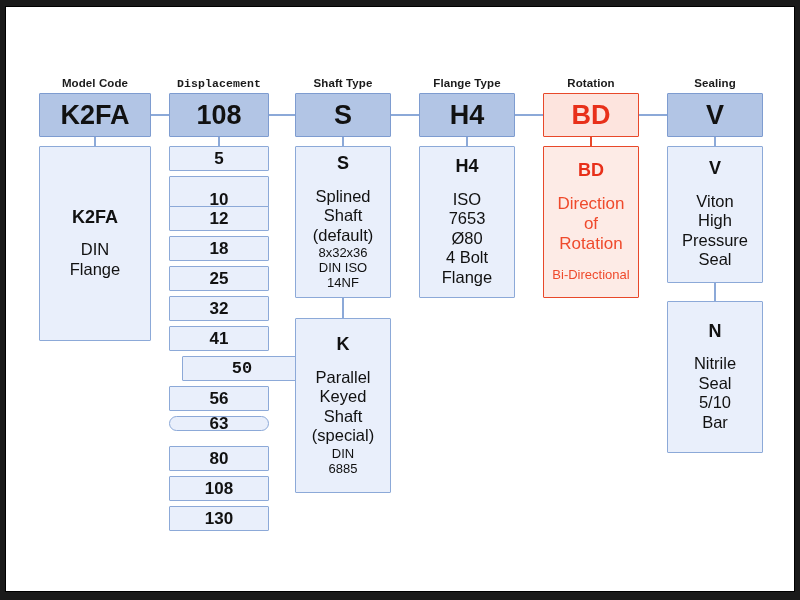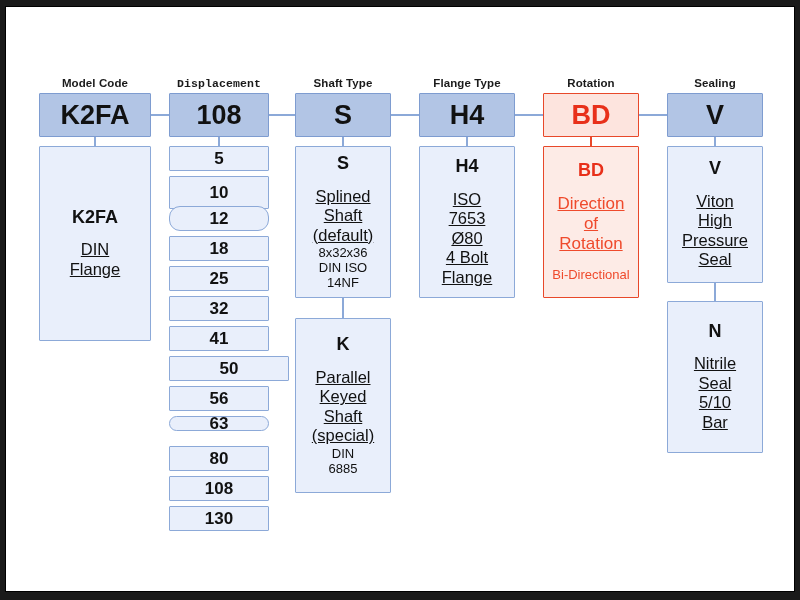--- a/index.html
+++ b/index.html
@@ -65,21 +65,20 @@
     font-weight:bold;
     color:#111;
     line-height:1.1;
   }
   .red-detail .code{color:#e8301a;}
   .desc{
     font-size:16.5px;
     color:#111;
     line-height:1.18;
     margin-top:13px;
-    text-decoration:underline;
   }
   .red-detail .desc{color:#ef4a2c;font-size:17px;}
   .sub{
     font-size:13px;
     color:#111;
     line-height:1.16;
     margin-top:0px;
   }
   .red-detail .sub{color:#ef4a2c;font-size:13px;margin-top:13px;}
   .num{
@@ -124,39 +123,39 @@
     <span class="hdr-code">108</span>
   </div>
 
   <div class="lnk lnk-v" style="left:212.2px;top:130px;height:9px;"></div>
   <div class="lnk lnk-h" style="left:263px;top:107.2px;width:26px;"></div>
 
   <div id="displacement-list">
       <div class="box" style="left: 163px; top: 139px; width: 100px; height: 25px;">
         <span class="num">5</span>
       </div>
-      <div class="box" style="left: 163px; top: 169px; width: 100px; height: 33px;">
+      <div class="box" style="left: 163px; top: 169px; width: 100px; height: 33px; justify-content: flex-end;">
         <span class="num">10</span>
       </div>
-      <div class="box" style="left: 163px; top: 199px; width: 100px; height: 25px; border-radius: 11px;">
+      <div class="box" style="left: 163px; top: 199px; width: 100px; height: 25px;">
         <span class="num">12</span>
       </div>
       <div class="box" style="left: 163px; top: 229px; width: 100px; height: 25px;">
         <span class="num">18</span>
       </div>
       <div class="box" style="left: 163px; top: 259px; width: 100px; height: 25px;">
         <span class="num">25</span>
       </div>
       <div class="box" style="left: 163px; top: 289px; width: 100px; height: 25px;">
         <span class="num">32</span>
       </div>
       <div class="box" style="left: 163px; top: 319px; width: 100px; height: 25px;">
         <span class="num">41</span>
       </div>
-      <div class="box" style="left: 163px; top: 349px; width: 120px; height: 25px;">
+      <div class="box" style="left: 176px; top: 349px; width: 120px; height: 25px; font-family: Liberation Mono, monospace;">
         <span class="num">50</span>
       </div>
       <div class="box" style="left: 163px; top: 379px; width: 100px; height: 25px;">
         <span class="num">56</span>
       </div>
       <div class="box" style="left: 163px; top: 409px; width: 100px; height: 15px; border-radius: 12px;">
         <span class="num">63</span>
       </div>
       <div class="box" style="left: 163px; top: 439px; width: 100px; height: 25px; align-items: center;">
         <span class="num">80</span>

